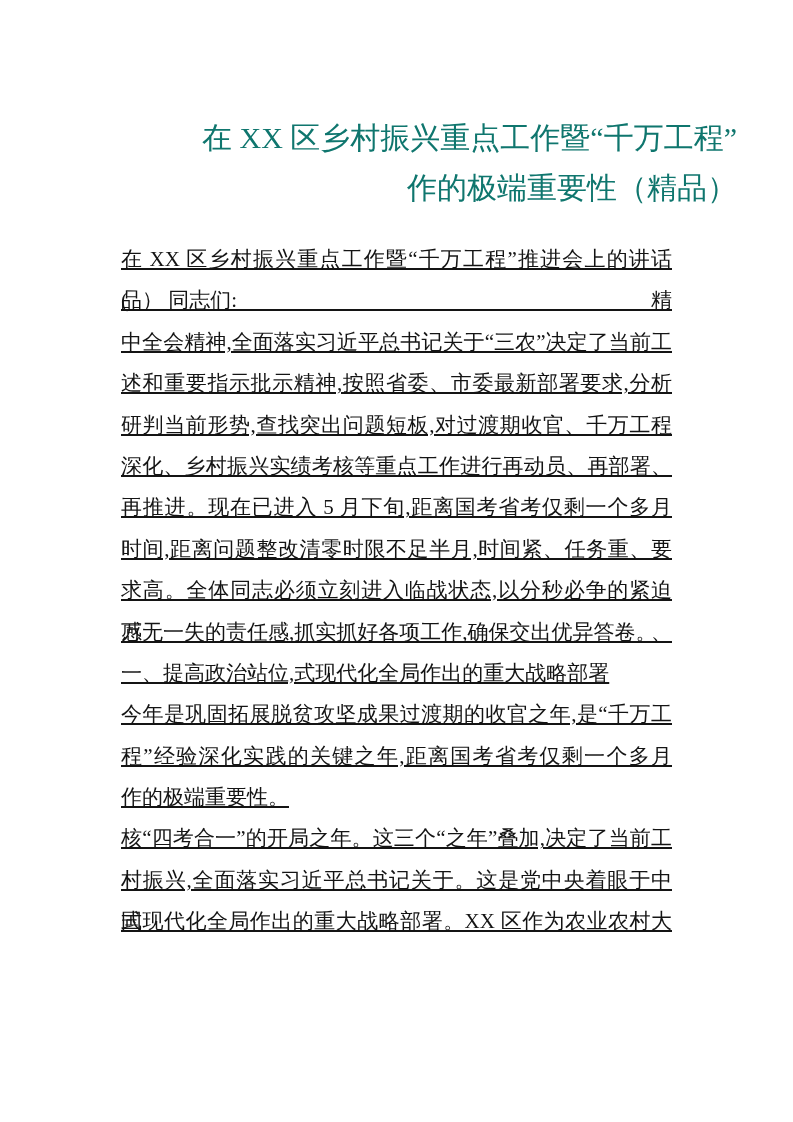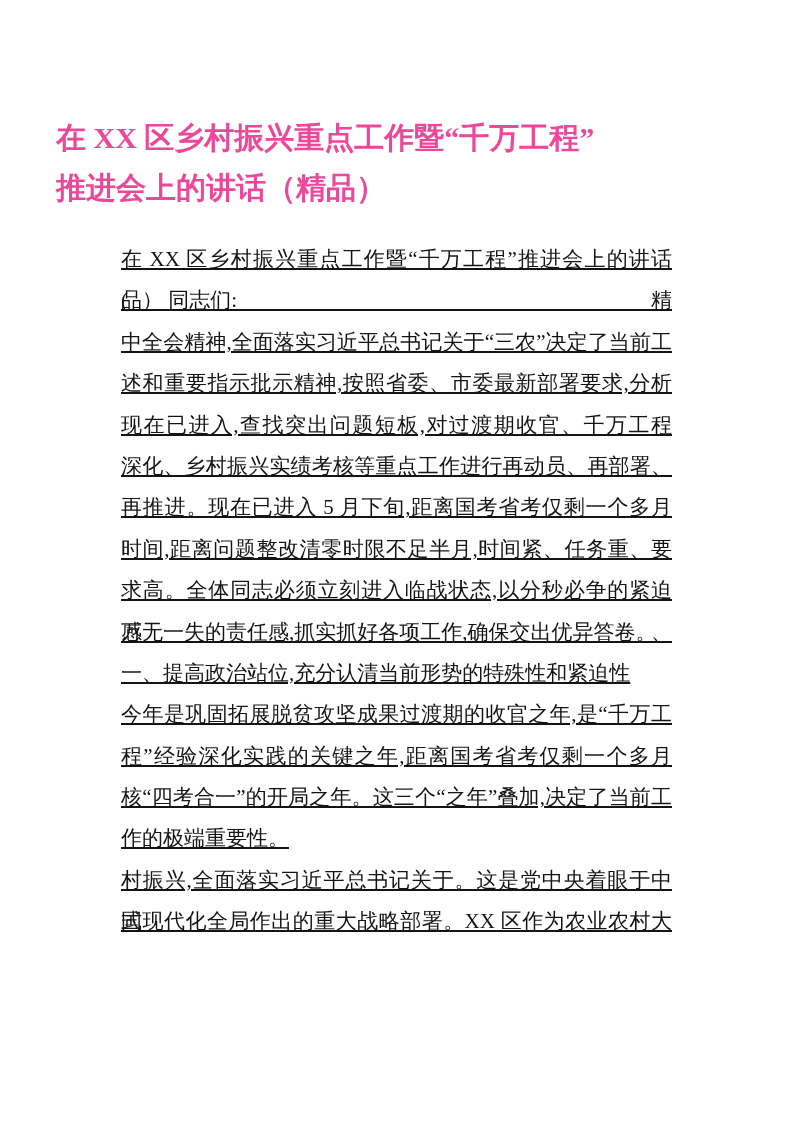--- a/index.html
+++ b/index.html
@@ -11,24 +11,24 @@
     position: relative;
     width: 793px;
     height: 1122px;
     margin: 0 auto;
     background: #ffffff;
     overflow: hidden;
     font-family: "Liberation Serif", "DejaVu Serif", serif;
   }
   .doc-title {
     margin: 113px 56px 0 56px;
-    text-align: left;
+    text-align: right;
     font-size: 30px;
-    font-weight: bold;
-    color: #ec4899;
+    font-weight: normal;
+    color: #0f766e;
     line-height: 50px;
   }
   .doc-title .title-line {
     white-space: nowrap;
   }
   .doc-body {
     margin: 26px 121px 0 121px; 
     font-size: 21px;
     color: #141414;
   }
@@ -50,44 +50,44 @@
     text-justify: inter-character;
     white-space: normal;
   }
 </style>
 </head>
 <body>
 
 <div class="page">
   <div class="doc-title">
     <div class="title-line">在 XX 区乡村振兴重点工作暨“千万工程”</div>
-    <div class="title-line">推进会上的讲话（精品）</div>
+    <div class="title-line">作的极端重要性（精品）</div>
   </div>
   <div class="doc-body">
       <div class="paragraph">
         <div class="line fill">在 XX 区乡村振兴重点工作暨“千万工程”推进会上的讲话 (精</div>
         <div class="line">品） 同志们:</div>
       </div>
       <div class="paragraph">
         <div class="line fill">中全会精神,全面落实习近平总书记关于“三农”决定了当前工</div>
         <div class="line fill">述和重要指示批示精神,按照省委、市委最新部署要求,分析</div>
-        <div class="line fill">现在已进入,查找突出问题短板,对过渡期收官、千万工程</div>
+        <div class="line fill">研判当前形势,查找突出问题短板,对过渡期收官、千万工程</div>
         <div class="line fill">深化、乡村振兴实绩考核等重点工作进行再动员、再部署、</div>
         <div class="line fill">再推进。现在已进入 5 月下旬,距离国考省考仅剩一个多月</div>
         <div class="line fill">时间,距离问题整改清零时限不足半月,时间紧、任务重、要</div>
         <div class="line fill">求高。全体同志必须立刻进入临战状态,以分秒必争的紧迫感、</div>
         <div class="line">万无一失的责任感,抓实抓好各项工作,确保交出优异答卷。</div>
       </div>
       <div class="paragraph">
-        <div class="line">一、提高政治站位,充分认清当前形势的特殊性和紧迫性</div>
+        <div class="line">一、提高政治站位,式现代化全局作出的重大战略部署</div>
       </div>
       <div class="paragraph">
         <div class="line fill">今年是巩固拓展脱贫攻坚成果过渡期的收官之年,是“千万工</div>
         <div class="line fill">程”经验深化实践的关键之年,距离国考省考仅剩一个多月</div>
+        <div class="line">作的极端重要性。</div>
         <div class="line fill">核“四考合一”的开局之年。这三个“之年”叠加,决定了当前工</div>
-        <div class="line">作的极端重要性。</div>
       </div>
       <div class="paragraph">
         <div class="line fill">村振兴,全面落实习近平总书记关于。这是党中央着眼于中国</div>
         <div class="line fill">式现代化全局作出的重大战略部署。XX 区作为农业农村大</div>
       </div>
     </div>
 </div>
 
 </body></html>

